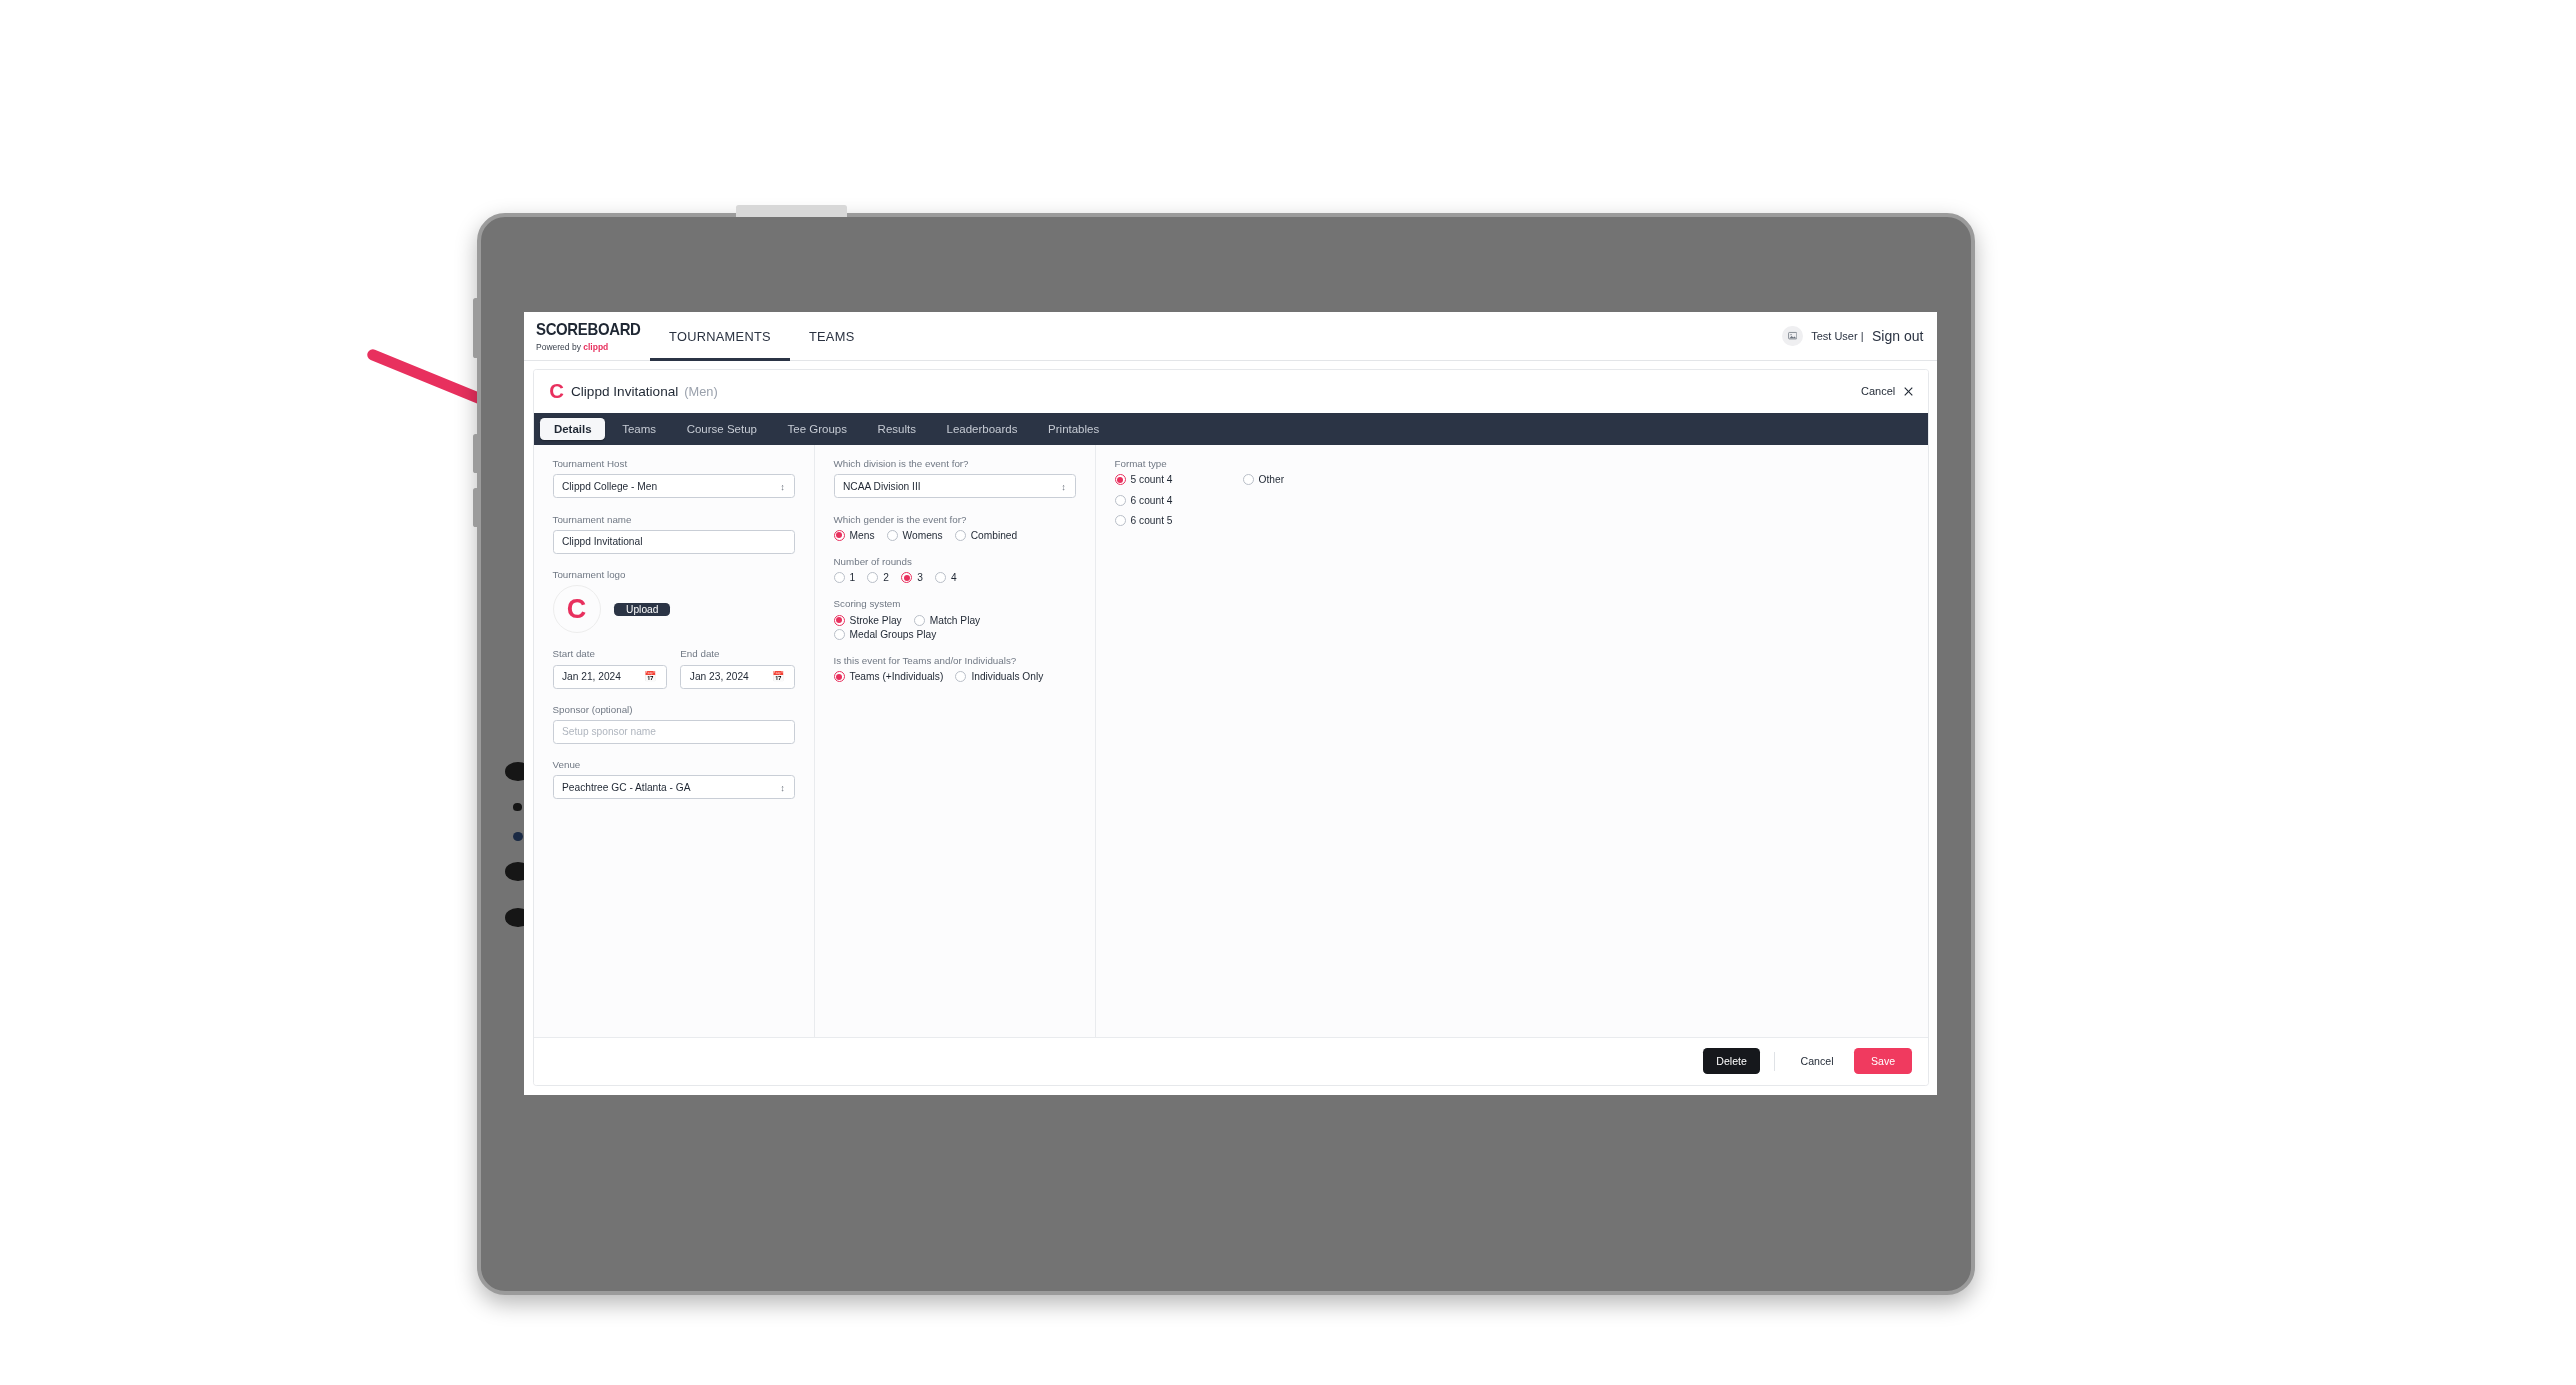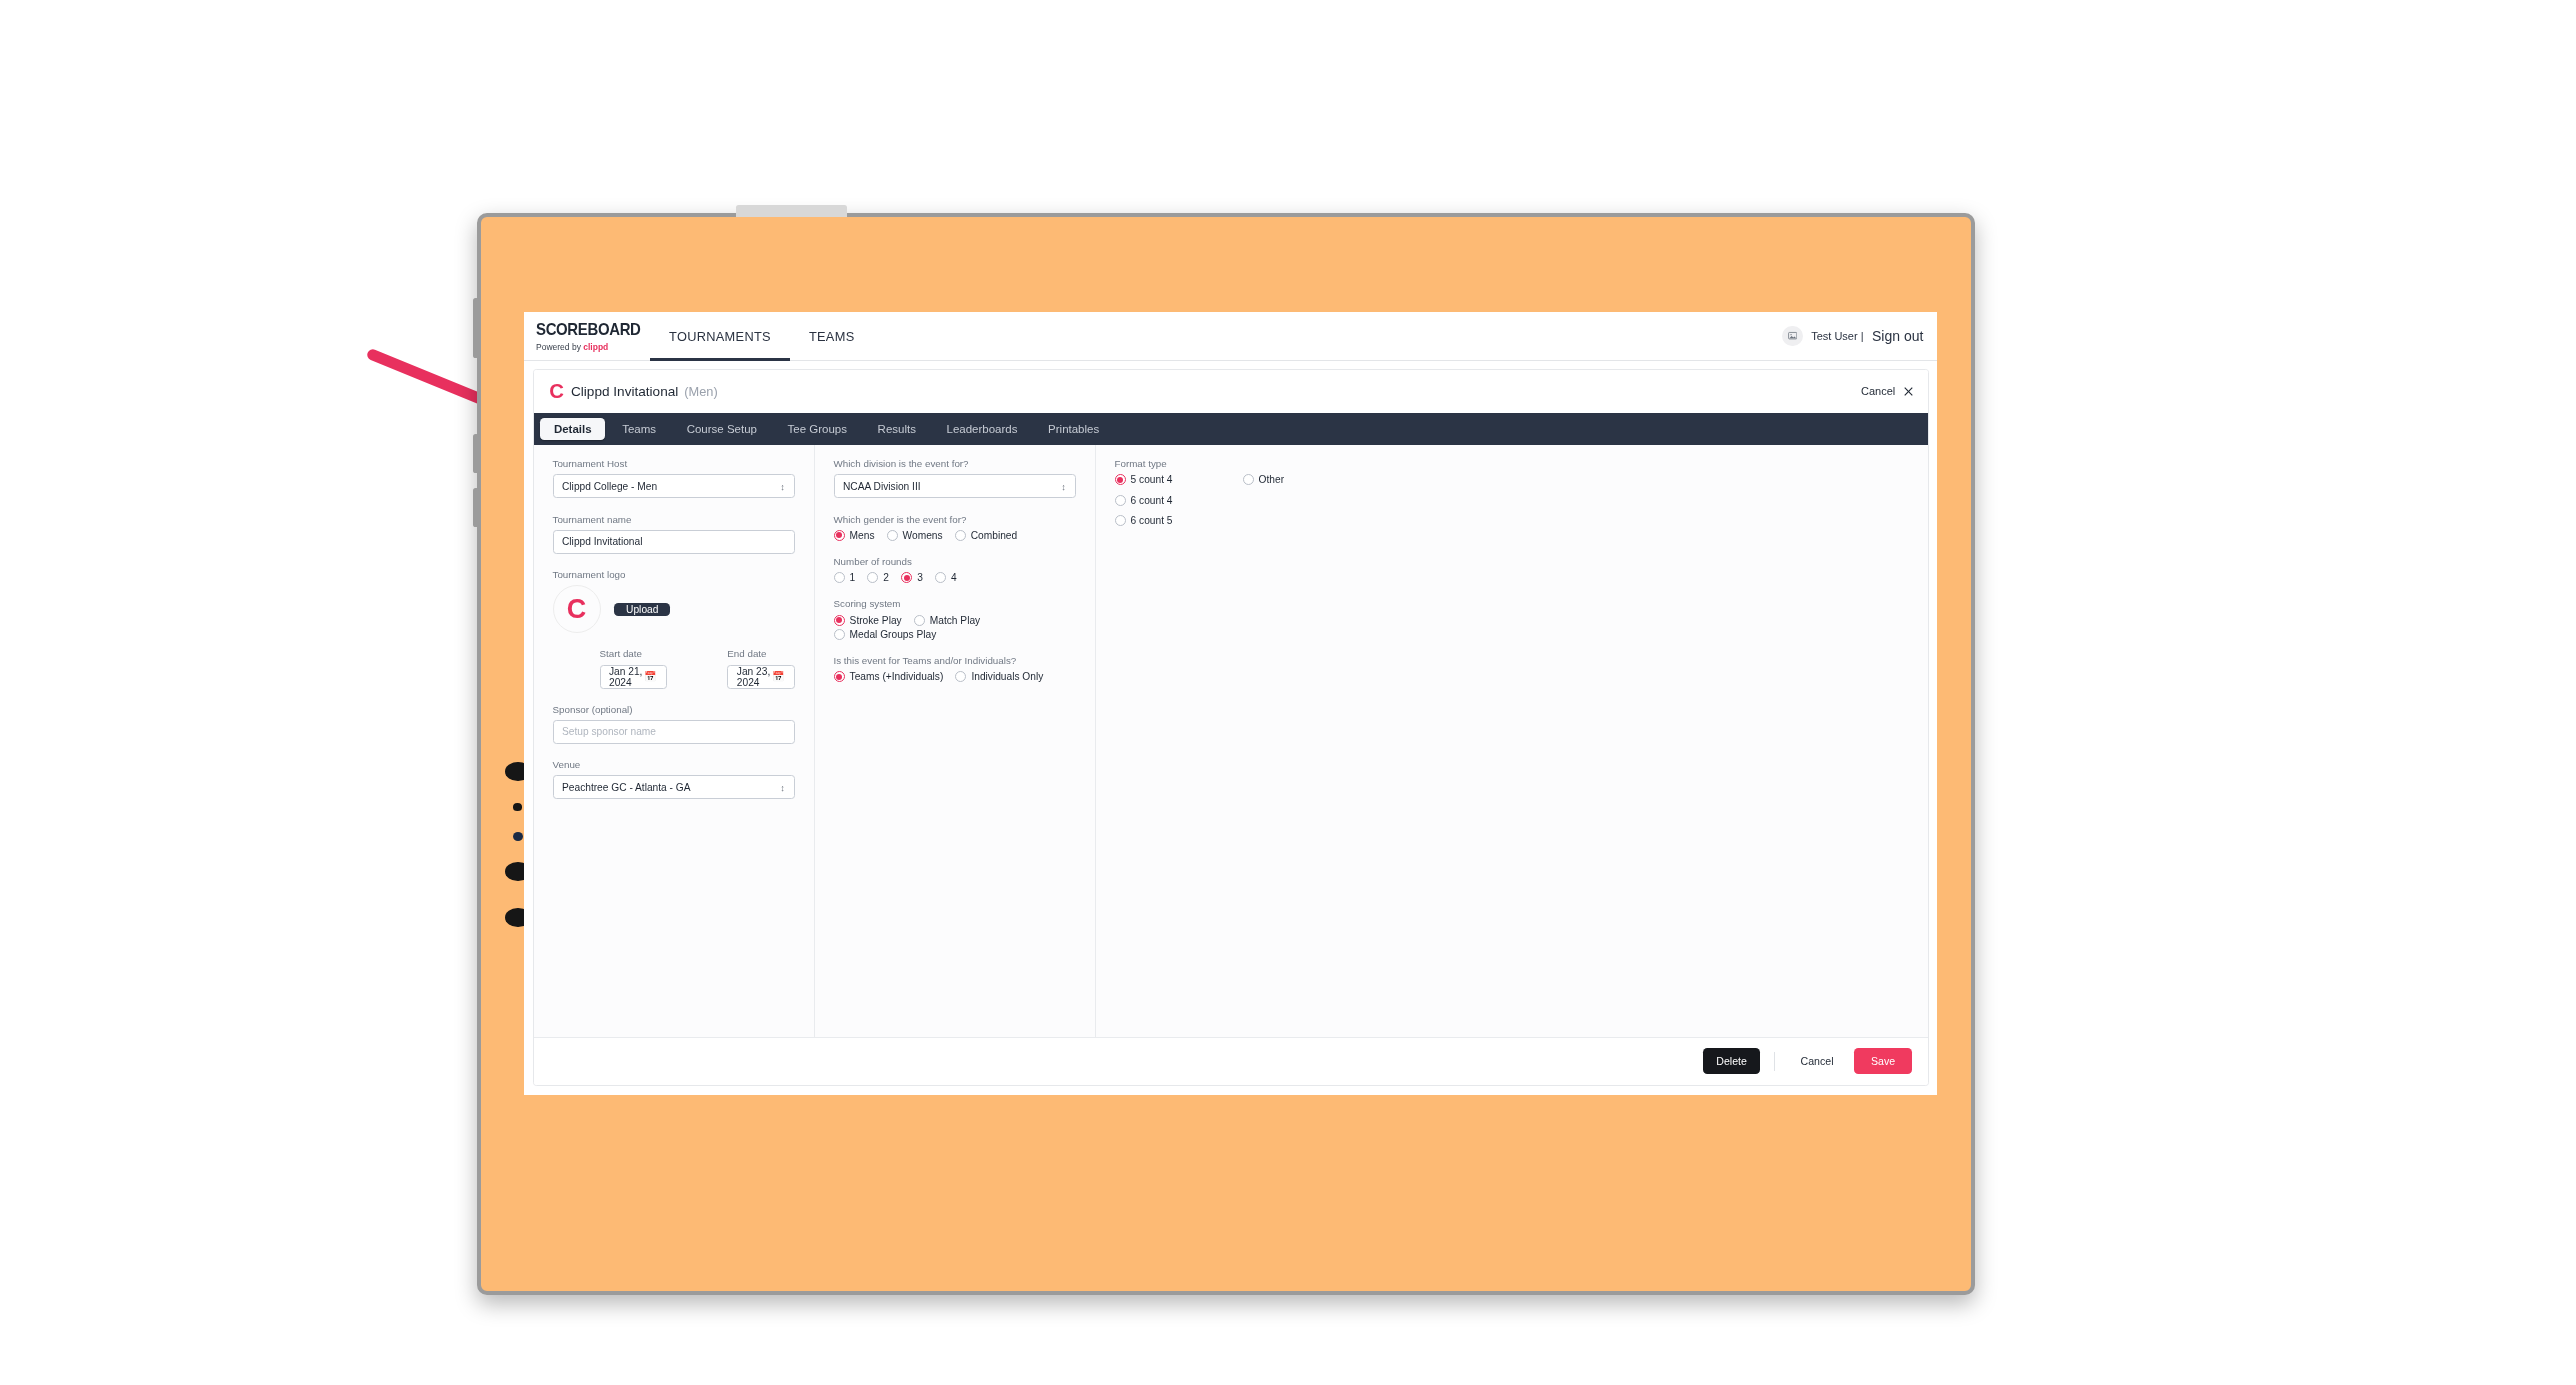--- a/index.html
+++ b/index.html
@@ -19,22 +19,22 @@
   }
   #caption b { font-weight: 700; }
 
   
   #arrow { position: absolute; left: 366px; top: 336px; width: 358px; height: 162px; }
 
   
   #device {
     position: absolute; left: 477px; top: 213px;
     width: 1498px; height: 1082px;
-    background: #fdba74;
-    border-radius: 10px;
+    background: #737373;
+    border-radius: 28px;
     border: 4.3px solid #9b9b9b;
     box-shadow: 0 8.5px 22px rgba(0,0,0,.28);
   }
   .side-btn { position: absolute; background: #9b9b9b; border-radius: 2.6px; }
   #btn-top    { left: -7.7px; top: 81px;  width: 6px; height: 60px; }
   #btn-vol-a  { left: -7.7px; top: 217px; width: 6px; height: 39px; }
   #btn-vol-b  { left: -7.7px; top: 271px; width: 6px; height: 39px; }
   .home-dot { position: absolute; left: 24px; background: #161616; border-radius: 50%; }
   #dot1 { top: 545px; width: 25.5px; height: 19px; }
   #dot2 { top: 586px; width: 8.5px; height: 7.7px; left: 32px; }
@@ -105,21 +105,21 @@
   .input .sp-caret { margin-left:auto; color:#6b727d; font-size:9.4px; line-height:1; }
   .input .cal { margin-left:auto; color:#4b525c; font-size:10.2px; }
 
   #logo-row { display:flex; align-items:center; gap:13.6px; margin-top:1.7px; }
   #logo-circle { width:48px; height:48px; border-radius:50%; border:0.9px solid #ededed;
                  display:flex; align-items:center; justify-content:center;
                  font-size:27px; font-weight:700; color:#e8305e; }
   #upload-btn { background:#2b3445; color:#fff; font-size:10.2px; padding:1px 12px; border-radius:4.3px; cursor:pointer; }
 
   #date-row { display:flex; gap:13.6px; }
-  #date-row > div { flex:1;margin-left:47px; }
+  #date-row > div { flex:1; }
 
   
   .radio-row { display:flex; align-items:center; flex-wrap:wrap; gap:3.4px 12px; margin-bottom:1.7px; }
   .radio-opt { display:flex; align-items:center; gap:5.1px; cursor:pointer; }
   .dot { width:11px; height:11px; border-radius:50%; border:1.2px solid #b9bfc8; background:#fff; flex:0 0 auto;
          display:flex; align-items:center; justify-content:center; }
   .dot.on { border-color:#e8305e; }
   .dot.on::after { content:""; width:6px; height:6px; border-radius:50%; background:#e8305e; }
   .radio-label { font-size:10.2px; color:#1f2733; }
 

